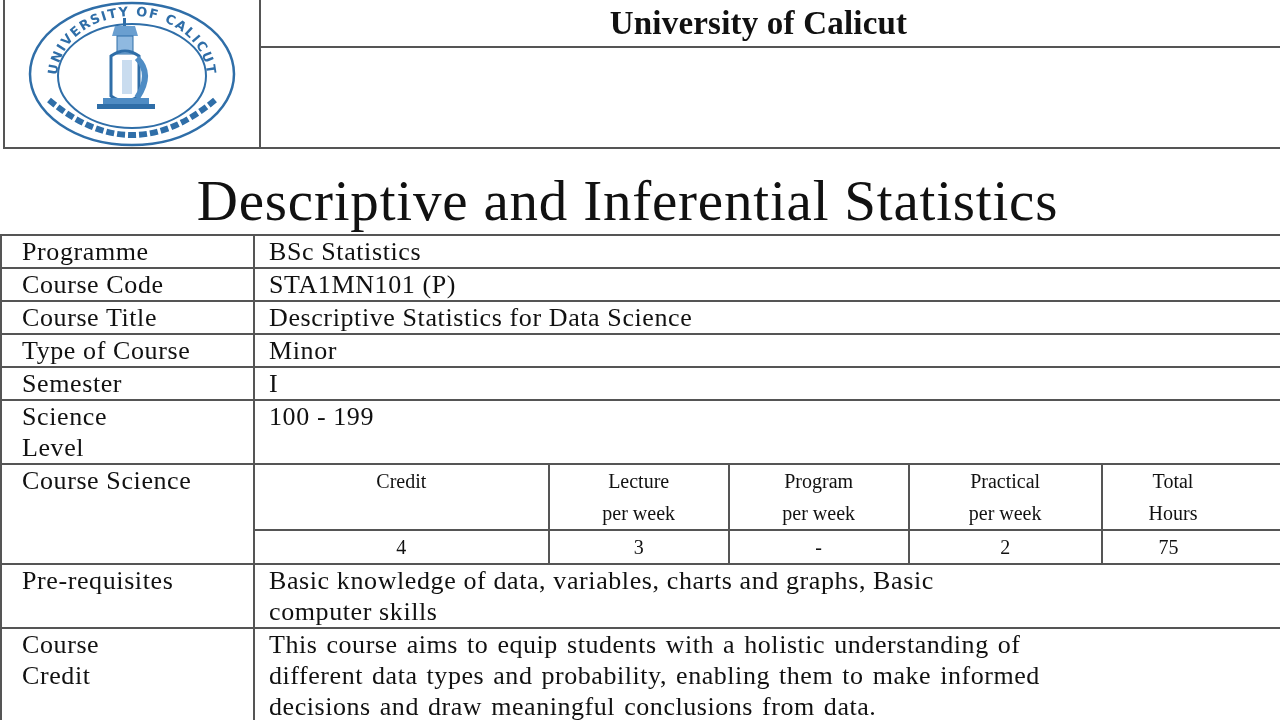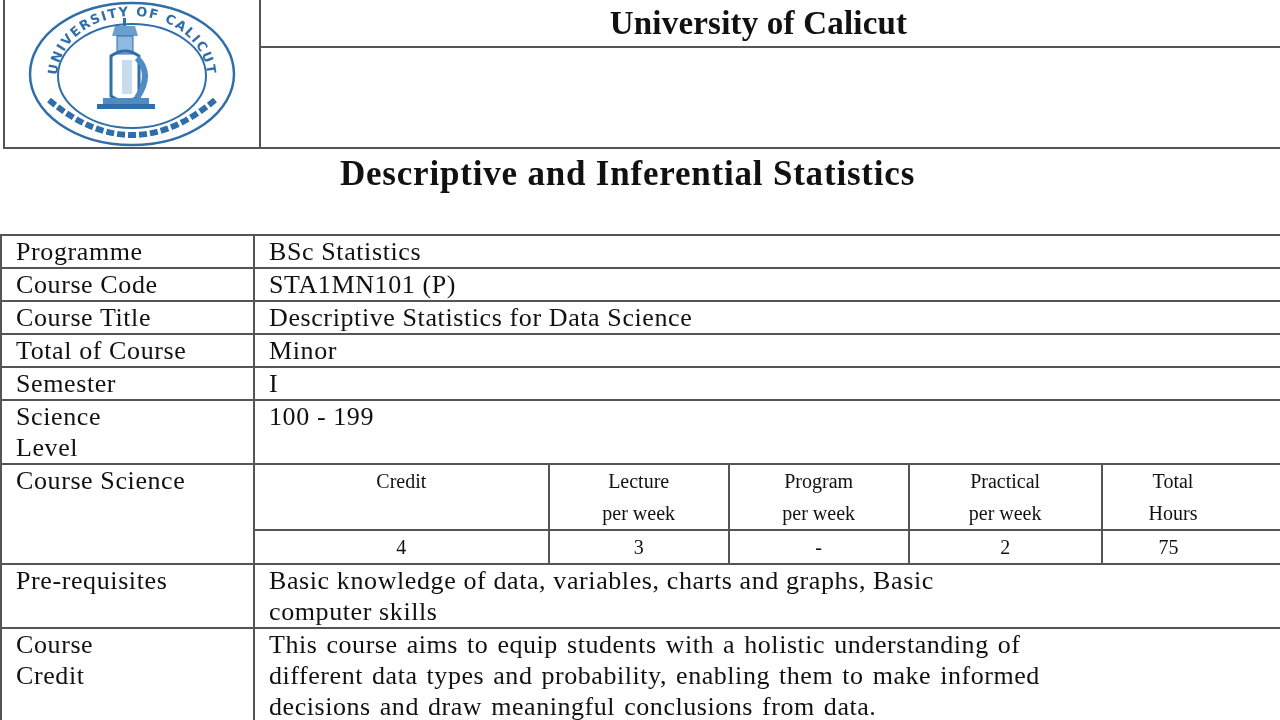--- a/index.html
+++ b/index.html
@@ -9,25 +9,25 @@
     
     .header { position: absolute; left: 3px; top: -2px; width: 1290px; height: 151px; border: 2px solid #555; display: flex; }
     .logo-cell { width: 256px; height: 100%; border-right: 2px solid #555; display: flex; align-items: center; justify-content: center; }
     .title-cell { flex: 1; display: flex; flex-direction: column; }
     .uni-row { height: 48px; border-bottom: 2px solid #555; display: flex; align-items: center; justify-content: center; padding-right: 35px; }
     .uni-name { font-size: 33px; font-weight: bold; letter-spacing: 0.2px; }
     .prog-row { flex: 1; display: flex; flex-direction: column; align-items: center; justify-content: center; padding-right: 35px; line-height: 38px; }
     .prog-line { font-size: 33px; font-weight: bold; }
 
     
-    .main-title { position: absolute; left: 0; top: 154px; width: 1255px; text-align: center; font-size: 35px; font-weight: bold; letter-spacing: 0.8px; }
+    .main-title { position: absolute; left: 0; top: 168px; width: 1255px; text-align: center; font-size: 57px; font-weight: normal; letter-spacing: 0.8px; }
 
     
     .info-table { position: absolute; left: 0; top: 234px; width: 1290px; border-collapse: collapse; }
-    .info-table td { border: 2px solid #555; vertical-align: top; font-size: 26px; line-height: 31px; padding: 0 0 0 14px; }
+    .info-table td { border: 2px solid #555; vertical-align: top; font-size: 26px; line-height: 31px; padding: 0 0 0 20px; }
     .info-table td.label { width: 253px; }
     .info-table td.value { padding-left: 14px; }
     .wide { letter-spacing: 0.6px; }
 
     .details-cell { padding: 0 !important; }
     .details-grid { width: 100%; border-collapse: collapse; }
     .details-grid td { border: none; border-right: 2px solid #555; text-align: center; font-size: 20px; line-height: 32px; padding: 0; }
     .details-grid tr.hdr td { border-bottom: 2px solid #555; height: 64px; vertical-align: top; }
     .details-grid tr.vals td { height: 31px; vertical-align: middle; }
     .details-grid td:last-child { border-right: none; }
@@ -80,21 +80,21 @@
   </tr>
   <tr>
     <td class="label wide">Course Code</td>
     <td class="value wide">STA1MN101 (P)</td>
   </tr>
   <tr>
     <td class="label wide">Course Title</td>
     <td class="value wide">Descriptive Statistics for Data Science</td>
   </tr>
   <tr>
-    <td class="label wide">Total of Course</td>
+    <td class="label wide">Type of Course</td>
     <td class="value wide">Minor</td>
   </tr>
   <tr>
     <td class="label wide">Semester</td>
     <td class="value wide">I</td>
   </tr>
   <tr>
     <td class="label wide">
       <div>Science</div>
       <div>Level</div>

